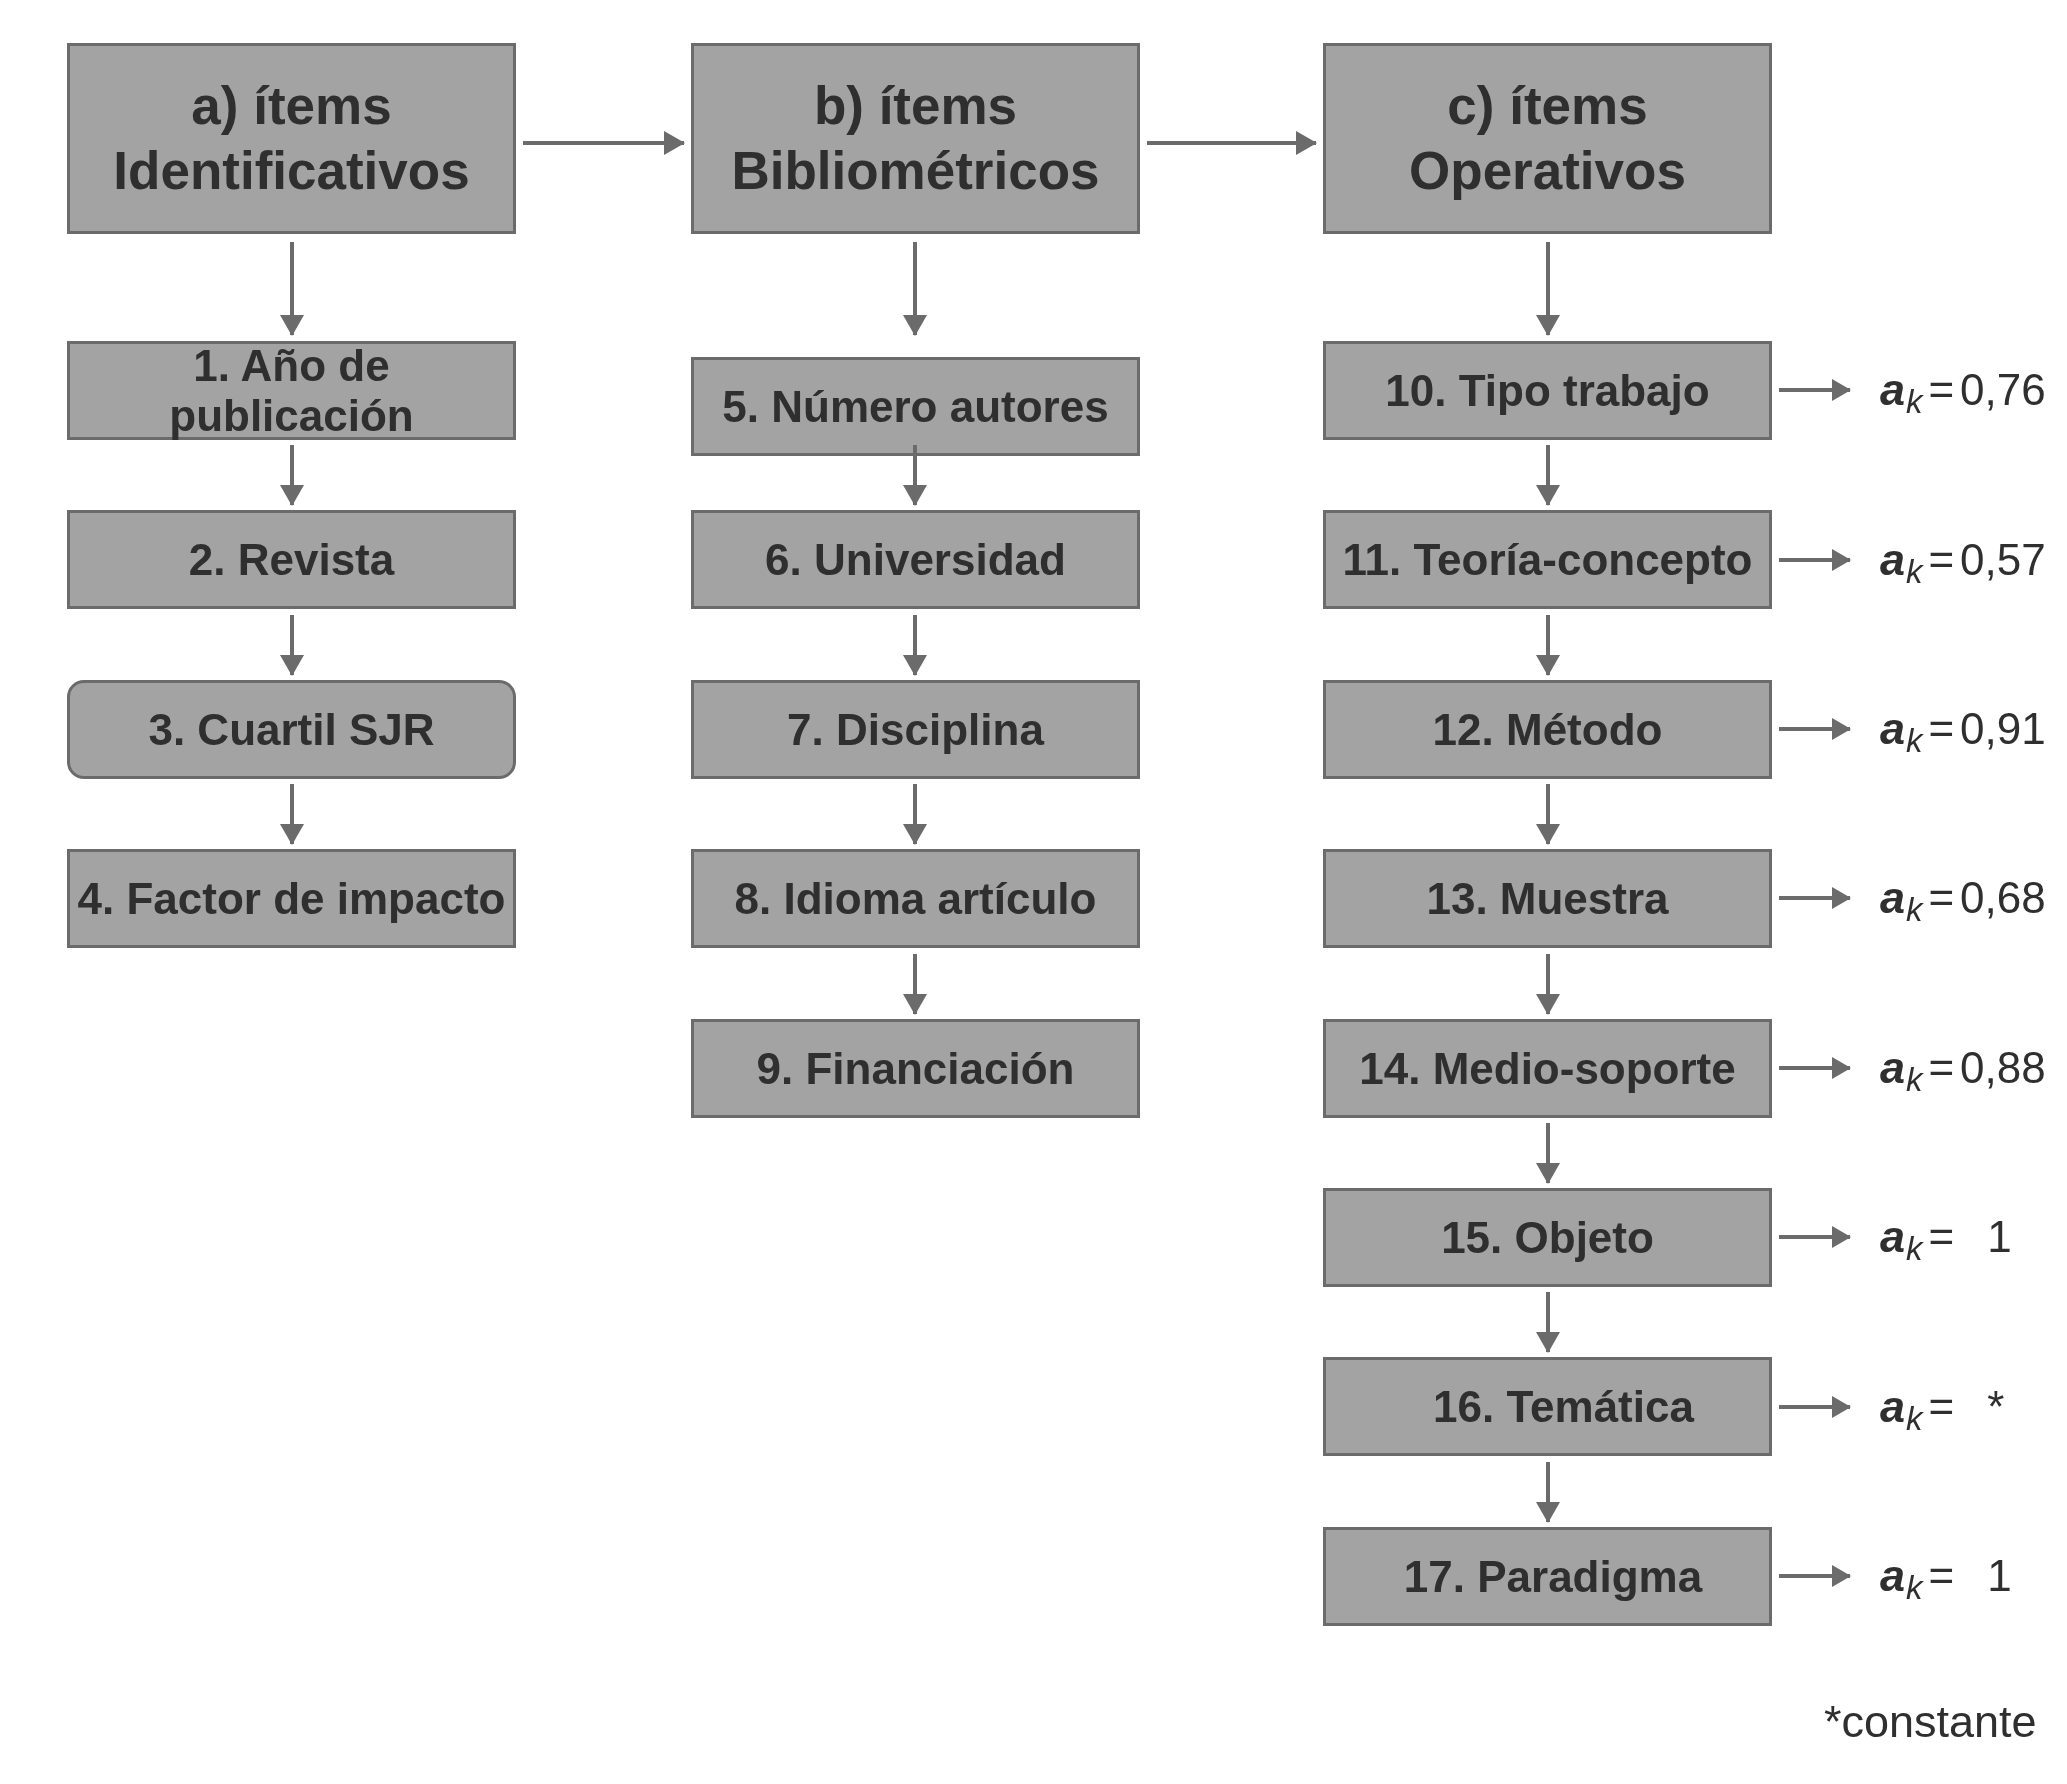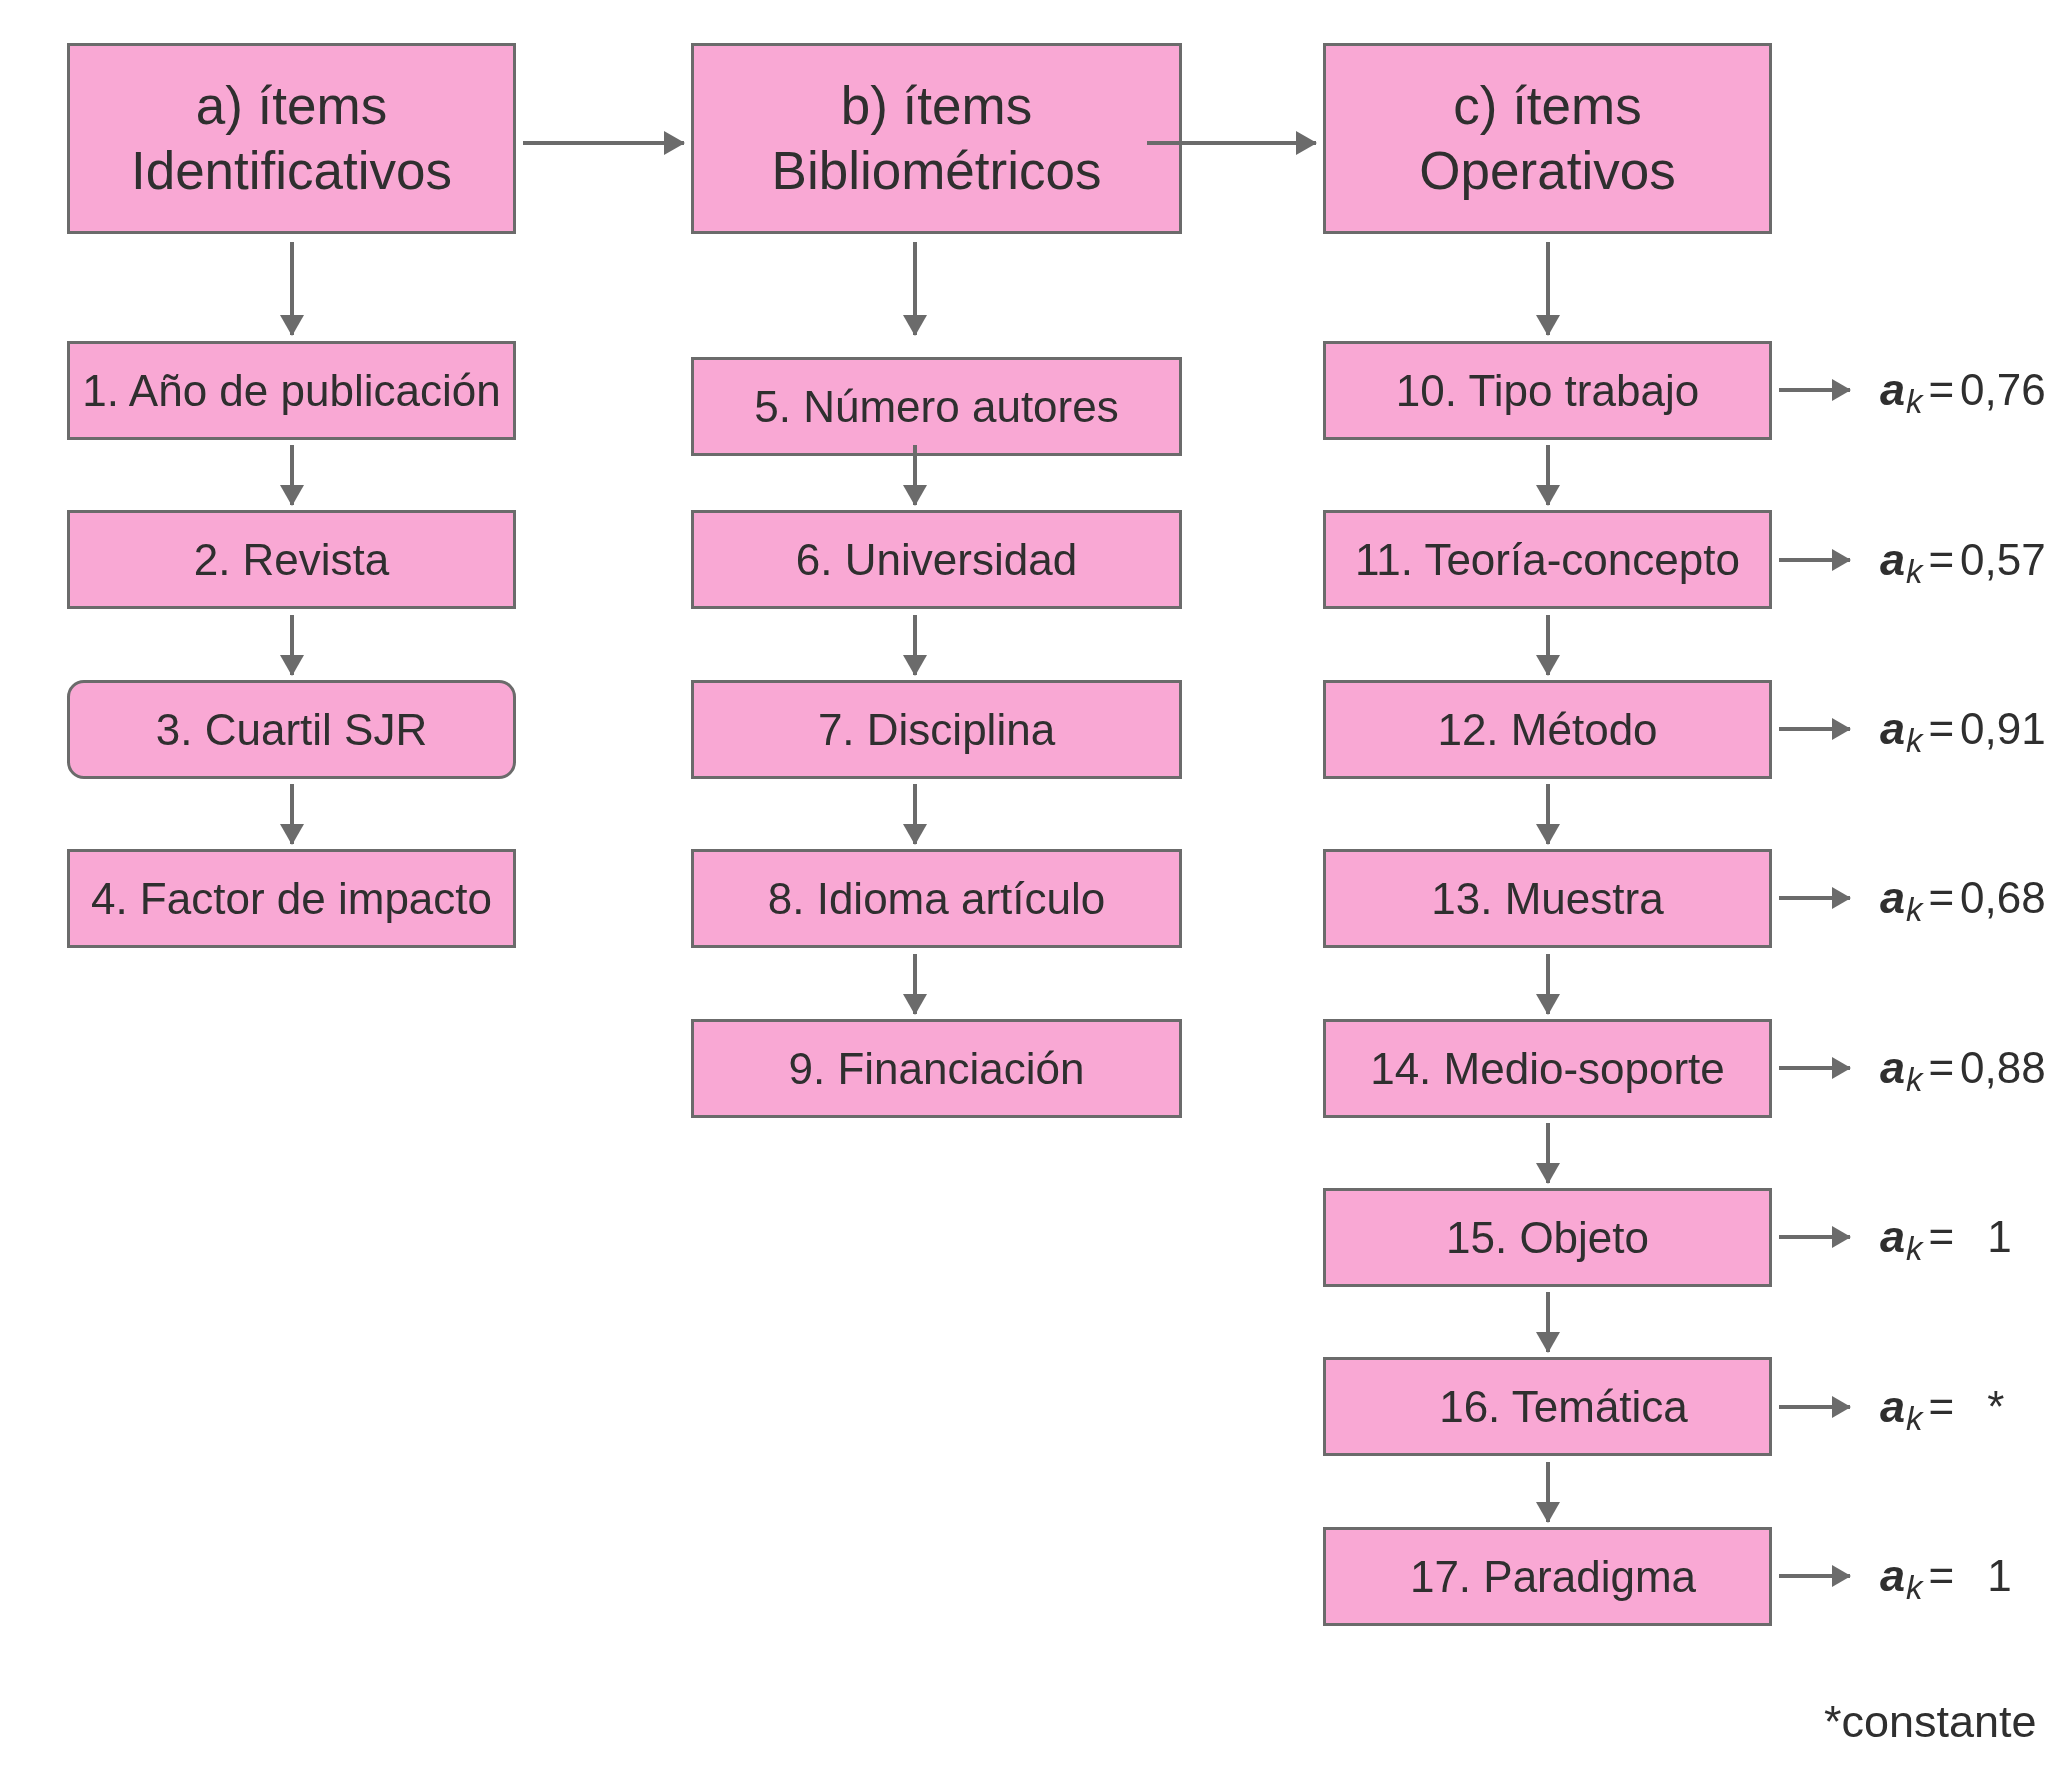--- a/index.html
+++ b/index.html
@@ -19,44 +19,44 @@
     position: absolute;
     left: 0; top: 0;
     width: 2068px;
     height: 1785px;
   }
 
   .box {
     position: absolute;
     box-sizing: border-box;
     border: 3.9px solid #6b6b6b;
-    background: #f9a8d4;
+    background: #a3a3a3;
     display: flex;
     align-items: center;
     justify-content: center;
     text-align: center;
     color: #2f2f2f;
-    font-weight: 400;
+    font-weight: 700;
   }
 
   .header-box {
     height: 191px;
     font-size: 53px;
     line-height: 1.22;
   }
   .header-box .hb-text { padding: 0 9.9px; }
 
   .item-box {
     height: 99px;
     font-size: 44px;
   }
 
   
   .col-a { left: 67px;  width: 449px; }
-  .col-b { left: 691px; width: 491px; }
+  .col-b { left: 691px; width: 449px; }
   .col-c { left: 1323px; width: 449px; }
 
   
   .varrow {
     position: absolute;
     width: 3.9px;
     background: #6b6b6b;
   }
   .varrow::after {
     content: "";

